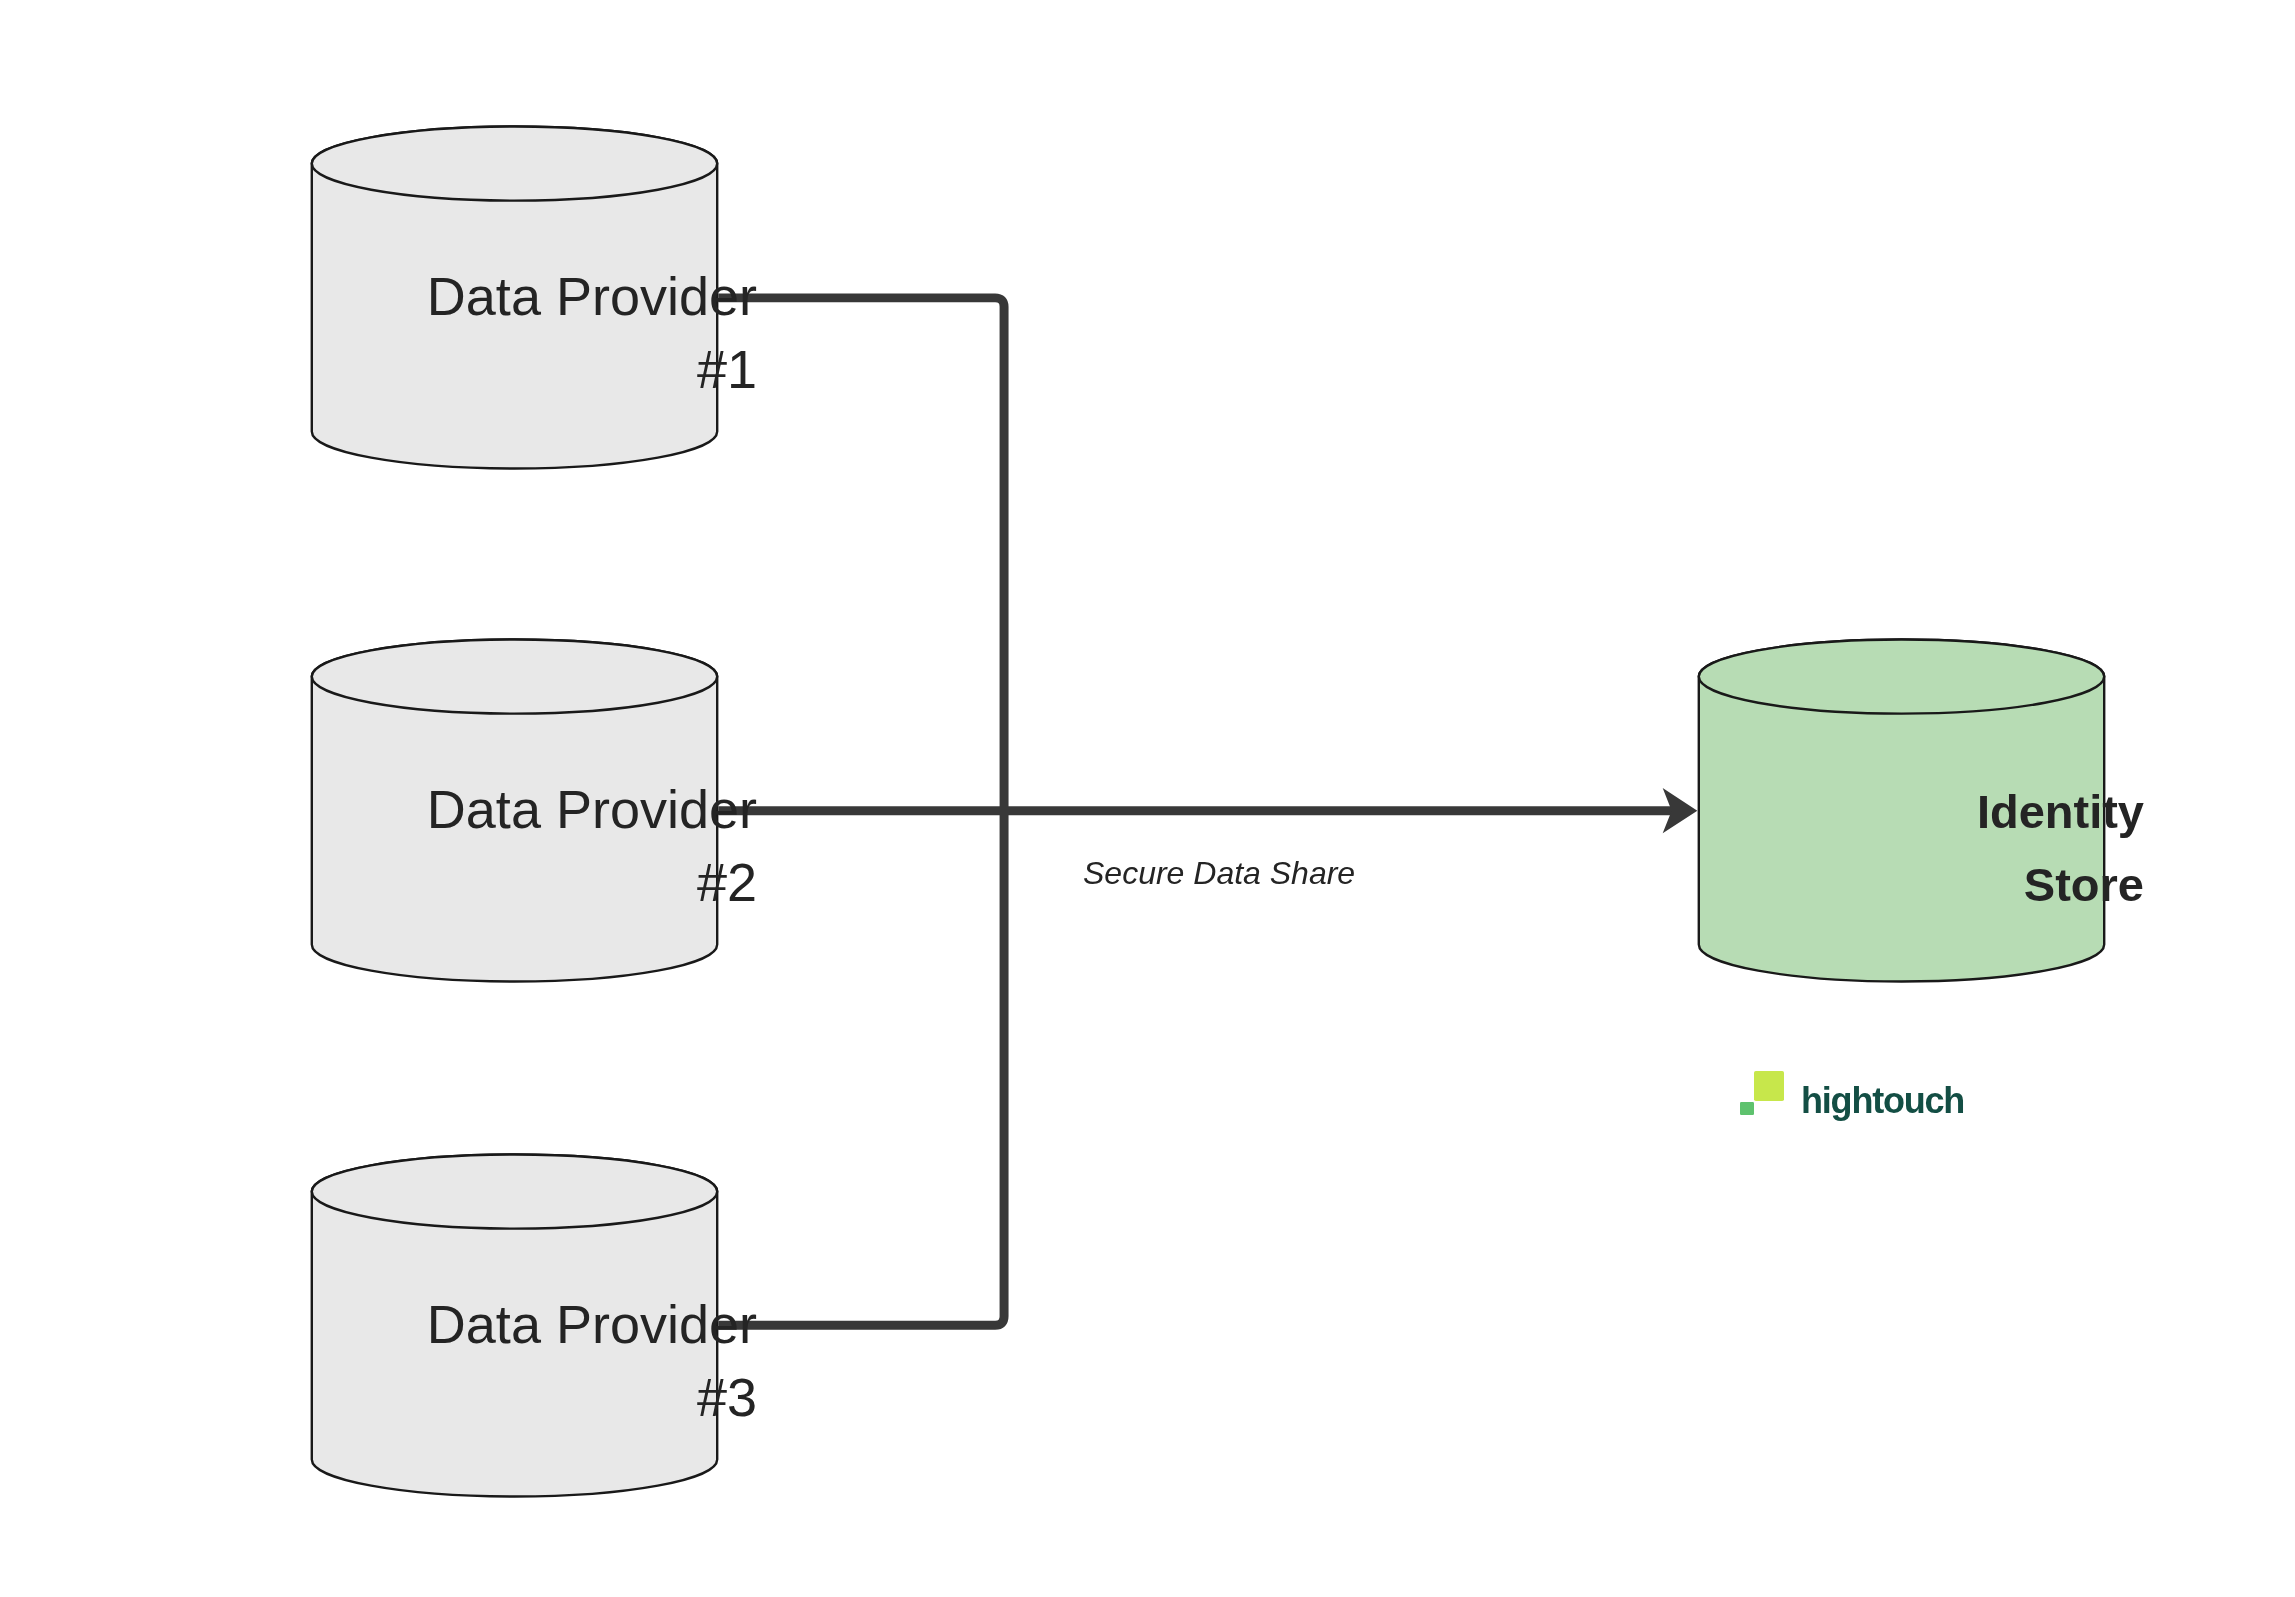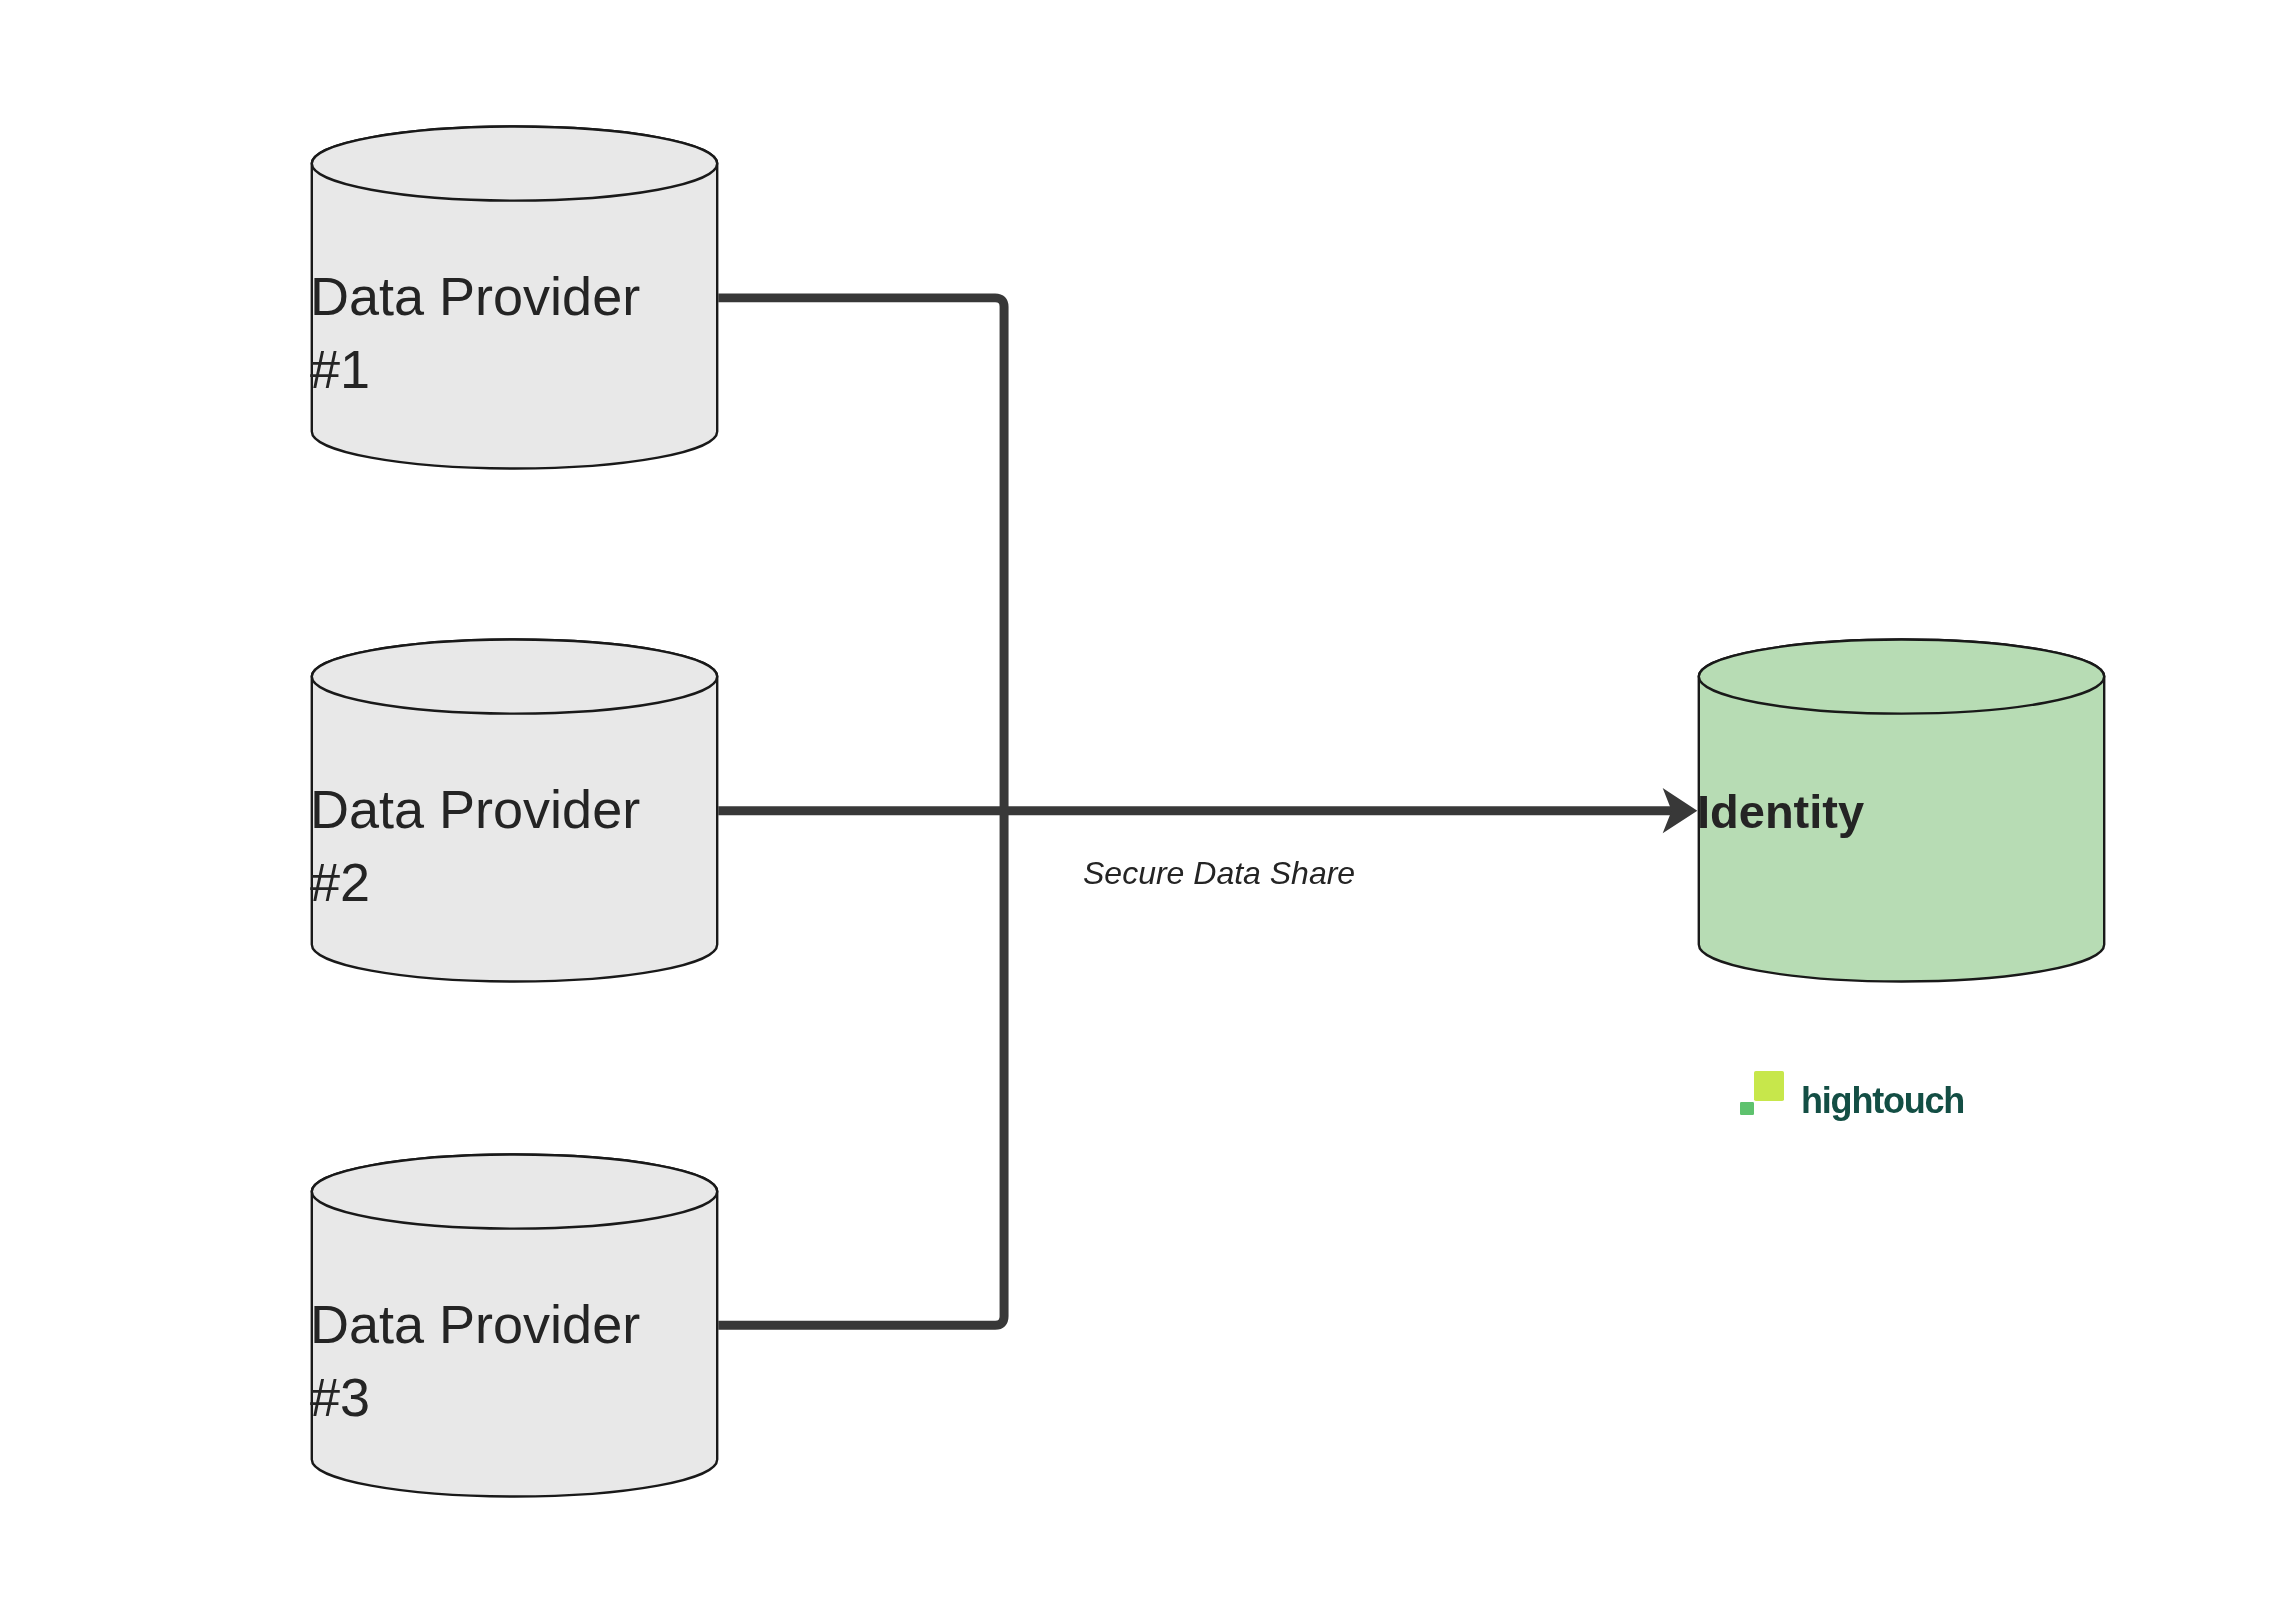--- a/index.html
+++ b/index.html
@@ -11,21 +11,21 @@
   }
   .canvas{position:absolute;left:0;top:0;width:2295px;height:1598px;}
   .connectors{position:absolute;left:0;top:0;}
   .edge-path{stroke:var(--connector,#383838);stroke-width:15;fill:none;}
   .arrow{fill:var(--connector,#383838);stroke:none;}
   .cyl{position:absolute;overflow:visible;}
   .cyl path,.cyl ellipse{stroke:var(--node_stroke,#191919);stroke-width:4;}
   .cyl.gray path,.cyl.gray ellipse{fill:var(--node_fill_gray,#e8e8e8);}
   .cyl.green path,.cyl.green ellipse{fill:var(--node_fill_green,#b7dcb4);}
   .node-label{
-    position:absolute;width:447px;text-align:left;
+    position:absolute;width:447px;text-align:right;
     color:var(--label_text,#242424);
     font-size:54px;line-height:73px;white-space:nowrap;
   }
   .node-label span{display:block;}
   .node-label.bold{font-weight:700;font-size:47px;}
   .edge-label{
     position:absolute;left:1083px;top:845px;width:478px;height:57px;
     text-align:left;font-style:italic;font-size:32px;line-height:57px;
     color:var(--label_text,#242424);white-space:nowrap;
   }
@@ -76,20 +76,21 @@
     <span>Data Provider</span>
     <span>#3</span>
   </div>
 
   <svg class="cyl green" style="left:1697px;top:637px;" width="409" height="347" viewBox="0 0 684 580">
     <path d="M3 66 L3 514 A339 62 0 0 0 681 514 L681 66 A339 62 0 0 0 3 66 Z"></path>
     <ellipse cx="342" cy="66" rx="339" ry="62"></ellipse>
   </svg>
   <div class="node-label bold" style="left:1697px;top:775px;">
     <span>Identity</span>
+    <span>Store</span>
   </div>
 
   <div class="edge-label">Secure Data Share</div>
 
   <div class="logo">
     <div class="logo-mark">
       <div class="sq-lime"></div>
       <div class="sq-green"></div>
     </div>
     <div class="logo-text">hightouch</div>

